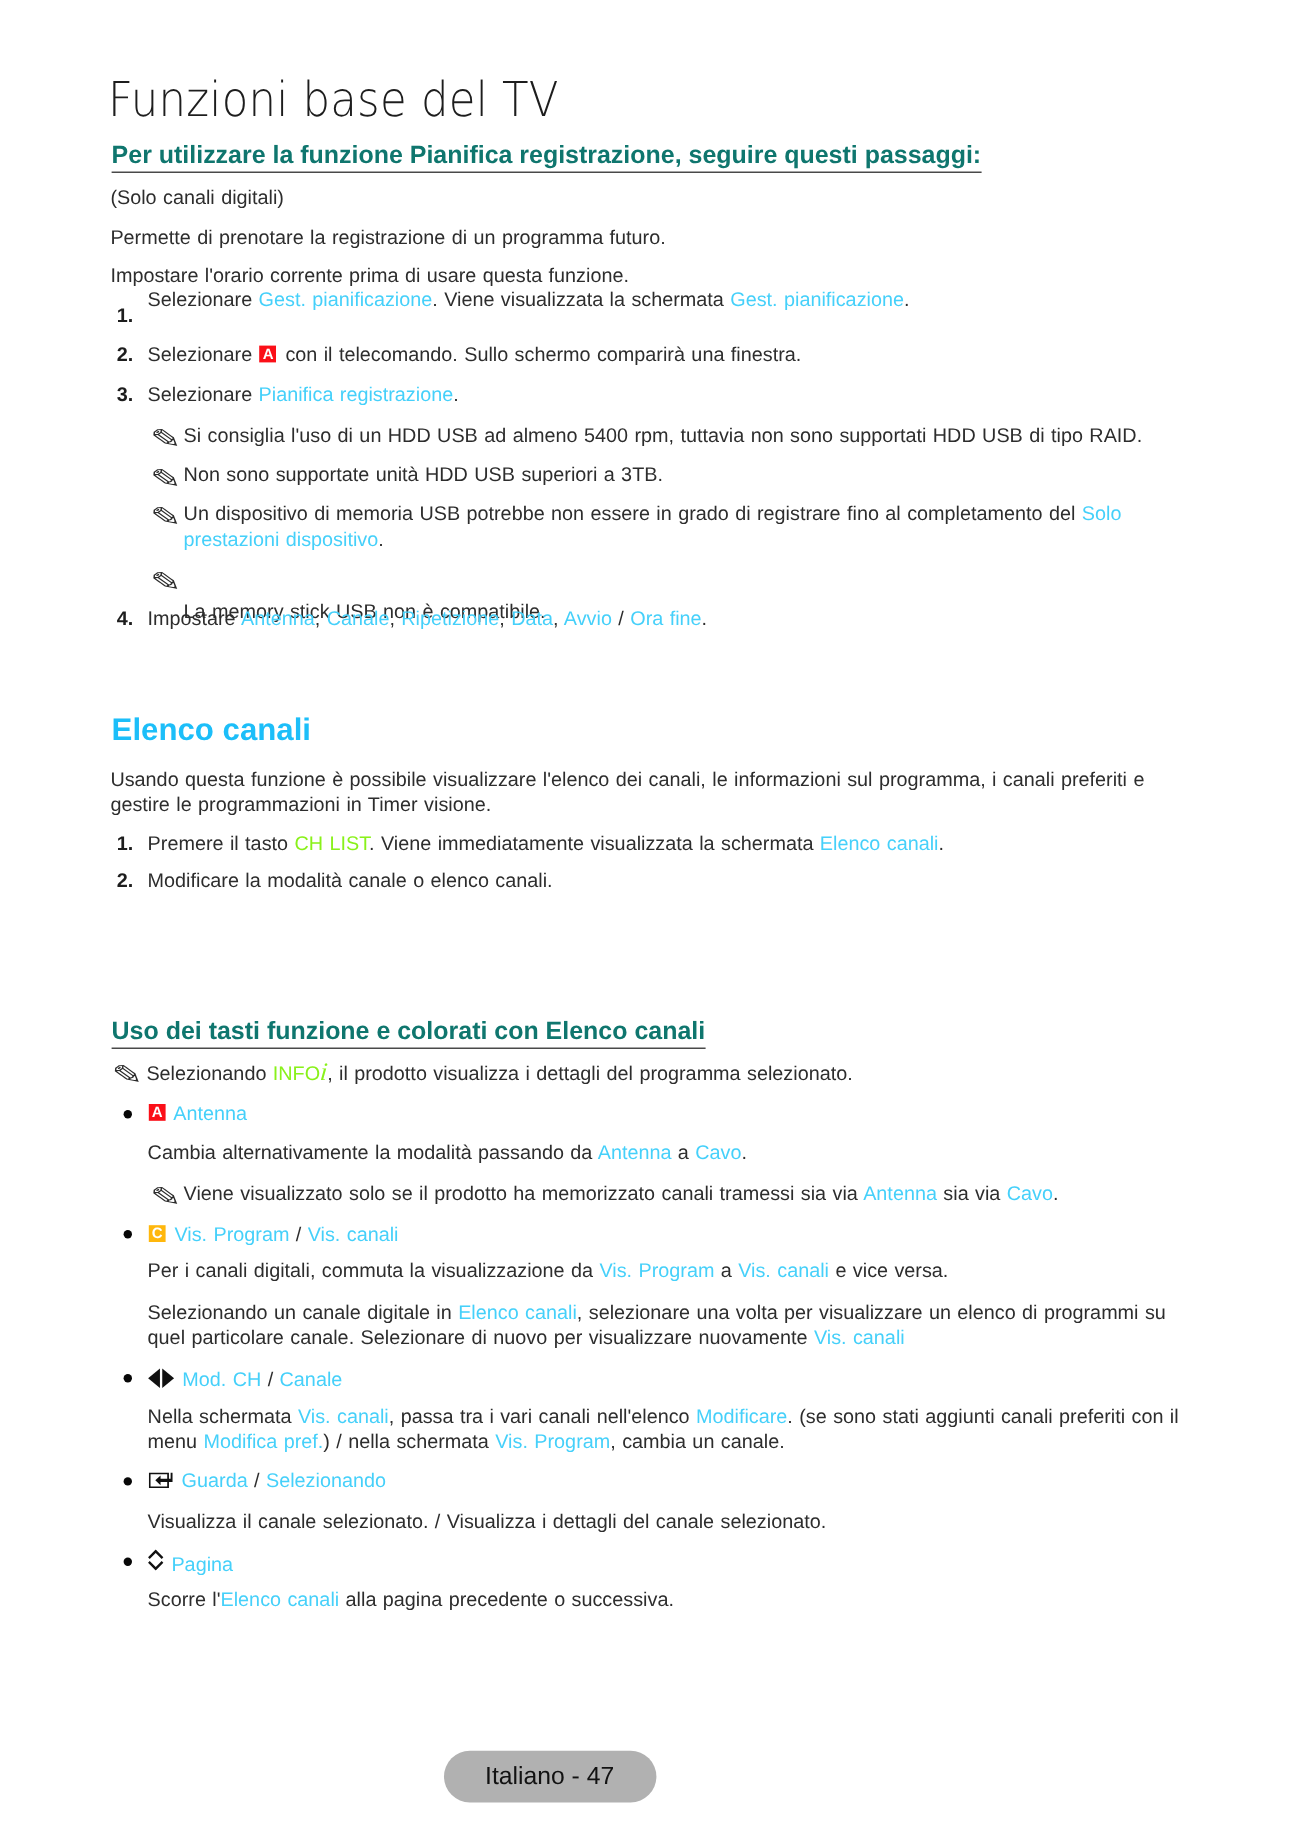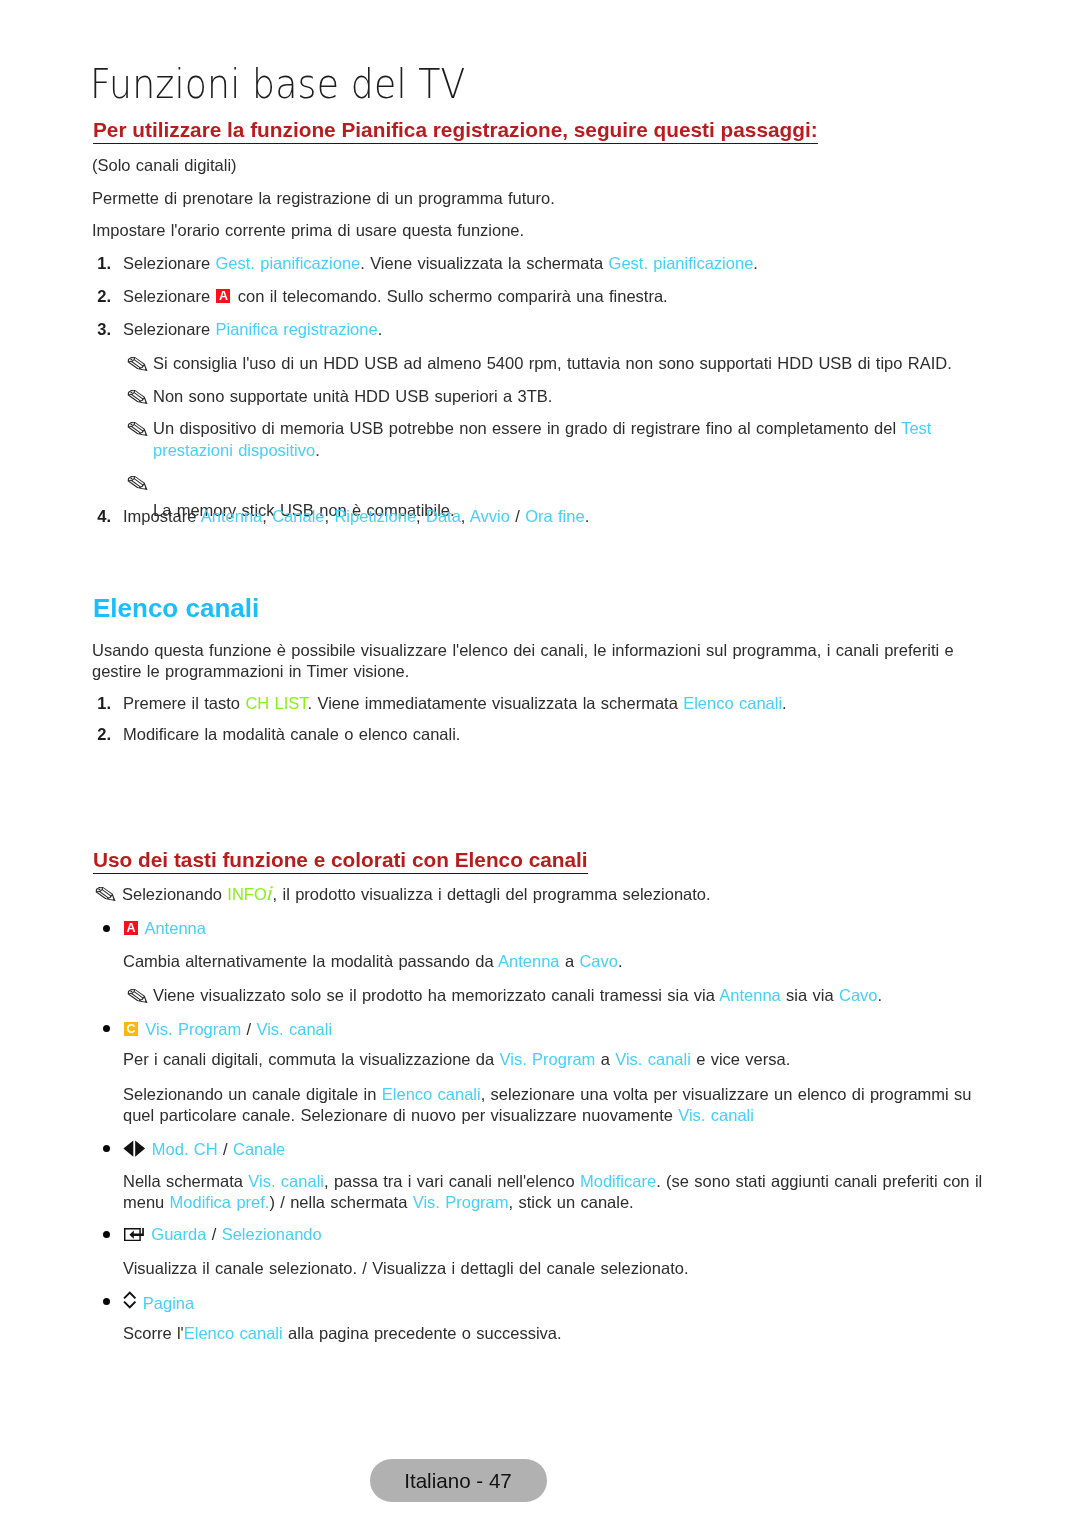--- a/index.html
+++ b/index.html
@@ -9,21 +9,21 @@
        -webkit-font-smoothing:antialiased;}
   .page{position:relative;width:1080px;height:1534px;background:#fff;}
   .content{position:absolute;left:93px;top:0;width:880px;}
 
   
   .doc-title{position:absolute;left:-3px;top:64px;font-family:"DejaVu Sans",sans-serif;
              font-weight:200;font-size:40px;line-height:40px;color:#1d1d1d;white-space:nowrap;
              transform:scaleX(0.905);transform-origin:left top;letter-spacing:0.2px;}
 
   
-  .sub-head{position:absolute;left:0;font-size:20.8px;font-weight:bold;color:#b91c1c;
+  .sub-head{position:absolute;left:0;font-size:20.8px;font-weight:bold;color:#0f766e;
             white-space:nowrap;line-height:20.8px;}
   .sub-head span.u{display:inline-block;border-bottom:1.4px solid #1d1d1d;padding-bottom:2px;}
   .sec-head{position:absolute;left:0;font-size:26px;font-weight:bold;color:#1cbef9;
             white-space:nowrap;line-height:26px;}
 
   
   .ln{position:absolute;font-size:16.5px;line-height:16.5px;color:#2d2d2d;white-space:nowrap;word-spacing:0.75px;}
   .num{position:absolute;font-weight:bold;font-size:16.5px;line-height:16.5px;color:#1d1d1d;
        text-align:right;width:18px;}
   .lk{color:#45d0fa;}
@@ -62,32 +62,32 @@
 <div class="page">
   <div class="content">
     <div class="doc-title">Funzioni base del TV</div>
 
     <div class="sub-head" style="top:120px"><span class="u">Per utilizzare la funzione Pianifica registrazione, seguire questi passaggi:</span></div>
     <div class="ln" style="top:157px;left:-1px">(Solo canali digitali)</div>
     <div class="ln" style="top:190px;left:-1px">Permette di prenotare la registrazione di un programma futuro.</div>
     <div class="ln" style="top:222px;left:-1px">Impostare l'orario corrente prima di usare questa funzione.</div>
 
     <div class="num" style="top:255px;left:0px">1.</div>
-    <div class="ln" style="top:255px;left:30px"><span>Selezionare </span><span class="lk">Gest. pianificazione</span><span>. Viene visualizzata la schermata </span><span class="lk">Gest. pianificazione</span><span>.</span></div>
+    <div class="ln" style="top:242px;left:30px"><span>Selezionare </span><span class="lk">Gest. pianificazione</span><span>. Viene visualizzata la schermata </span><span class="lk">Gest. pianificazione</span><span>.</span></div>
     <div class="num" style="top:288px;left:0px">2.</div>
     <div class="ln" style="top:288px;left:30px"><span>Selezionare </span><span class="btn btnA">A</span><span> con il telecomando. Sullo schermo comparirà una finestra.</span></div>
     <div class="num" style="top:321px;left:0px">3.</div>
     <div class="ln" style="top:321px;left:30px"><span>Selezionare </span><span class="lk">Pianifica registrazione</span><span>.</span></div>
 
     <div class="pencil" style="top:355px;left:32px"><i>✎</i></div>
     <div class="ln" style="top:355px;left:60px"><span>Si consiglia l'uso di un HDD USB ad almeno 5400 rpm, tuttavia non sono supportati HDD USB di tipo RAID.</span></div>
     <div class="pencil" style="top:388px;left:32px"><i>✎</i></div>
     <div class="ln" style="top:388px;left:60px"><span>Non sono supportate unità HDD USB superiori a 3TB.</span></div>
     <div class="pencil" style="top:420px;left:32px"><i>✎</i></div>
-    <div class="ln" style="top:420px;left:60px"><span>Un dispositivo di memoria USB potrebbe non essere in grado di registrare fino al completamento del </span><span class="lk">Test</span></div>
+    <div class="ln" style="top:420px;left:60px"><span>Un dispositivo di memoria USB potrebbe non essere in grado di registrare fino al completamento del </span><span class="lk">Solo</span></div>
     <div class="ln" style="top:442px;left:60px"><span class="lk">prestazioni dispositivo</span><span>.</span></div>
     <div class="pencil" style="top:474px;left:32px"><i>✎</i></div>
     <div class="ln" style="top:502px;left:60px"><span>La memory stick USB non è compatibile.</span></div>
 
     <div class="num" style="top:508px;left:0px">4.</div>
     <div class="ln" style="top:508px;left:30px"><span>Impostare </span><span class="lk">Antenna</span><span>, </span><span class="lk">Canale</span><span>, </span><span class="lk">Ripetizione</span><span>, </span><span class="lk">Data</span><span>, </span><span class="lk">Avvio</span><span> / </span><span class="lk">Ora fine</span><span>.</span></div>
 
     <div class="sec-head" style="top:595px">Elenco canali</div>
     <div class="ln" style="top:642px;left:-1px">Usando questa funzione è possibile visualizzare l'elenco dei canali, le informazioni sul programma, i canali preferiti e</div>
     <div class="ln" style="top:663px;left:-1px">gestire le programmazioni in Timer visione.</div>
@@ -111,21 +111,21 @@
     <div class="ln" style="top:1051px;left:30px"><span>Per i canali digitali, commuta la visualizzazione da </span><span class="lk">Vis. Program</span><span> a </span><span class="lk">Vis. canali</span><span> e vice versa.</span></div>
     <div class="ln" style="top:1086px;left:30px"><span>Selezionando un canale digitale in </span><span class="lk">Elenco canali</span><span>, selezionare una volta per visualizzare un elenco di programmi su</span></div>
     <div class="ln" style="top:1107px;left:30px"><span>quel particolare canale. Selezionare di nuovo per visualizzare nuovamente </span><span class="lk">Vis. canali</span></div>
 
     <div class="bullet" style="top:1145px;left:9.5px"></div>
     <div class="ln" style="top:1140px;left:30px"><span class="ic ic-lr"><svg viewBox="0 0 21 16" aria-hidden="true">
             <path d="M9.6 0.4 L9.6 15.6 L0.4 8.0 Z"></path>
             <path d="M11.4 0.4 L11.4 15.6 L20.6 8.0 Z"></path>
           </svg></span><span> </span><span class="lk">Mod. CH</span><span> / </span><span class="lk">Canale</span></div>
     <div class="ln" style="top:1173px;left:30px"><span>Nella schermata </span><span class="lk">Vis. canali</span><span>, passa tra i vari canali nell'elenco </span><span class="lk">Modificare</span><span>. (se sono stati aggiunti canali preferiti con il</span></div>
-    <div class="ln" style="top:1194px;left:30px"><span>menu </span><span class="lk">Modifica pref.</span><span>) / nella schermata </span><span class="lk">Vis. Program</span><span>, stick un canale.</span></div>
+    <div class="ln" style="top:1194px;left:30px"><span>menu </span><span class="lk">Modifica pref.</span><span>) / nella schermata </span><span class="lk">Vis. Program</span><span>, cambia un canale.</span></div>
 
     <div class="bullet" style="top:1231px;left:9.5px"></div>
     <div class="ln" style="top:1226px;left:30px"><span class="ic ic-ent"><svg viewBox="0 0 20 13.2" aria-hidden="true">
             <path d="M0 0 H16.8 V13.2 H0 Z M1.45 1.45 V11.75 H15.35 V1.45 Z" fill-rule="evenodd"></path>
             <path d="M18.2 0 H19.9 V8.0 H9.8 V10.7 L5.4 6.65 L9.8 2.6 V5.4 H18.2 Z"></path>
           </svg></span><span> </span><span class="lk">Guarda</span><span> / </span><span class="lk">Selezionando</span></div>
     <div class="ln" style="top:1260px;left:30px"><span>Visualizza il canale selezionato. / Visualizza i dettagli del canale selezionato.</span></div>
 
     <div class="bullet" style="top:1298px;left:9.5px"></div>
     <div class="ln" style="top:1293px;left:30px"><span class="ic ic-ud"><svg viewBox="0 0 13 17.5" aria-hidden="true">

